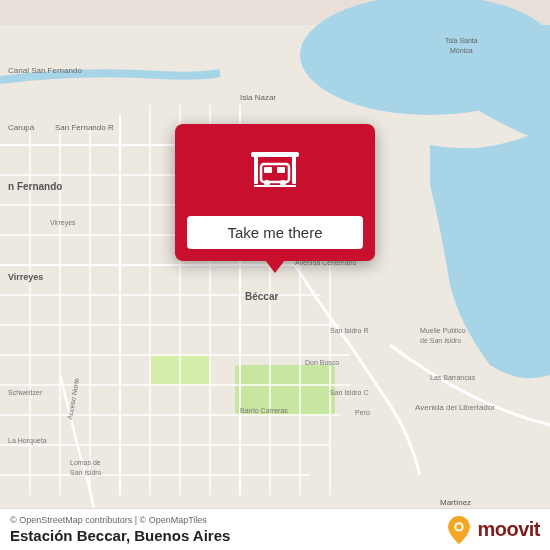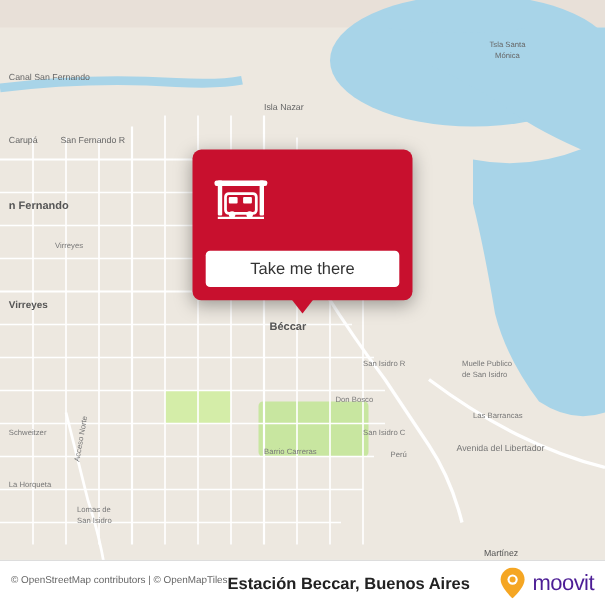--- a/index.html
+++ b/index.html
@@ -23,28 +23,28 @@
     
     #map-bg {
       position: absolute;
       top: 0; left: 0;
       width: 100%; height: 100%;
     }
 
     
     #popup-card {
       position: absolute;
-      top: 136px;
+      top: 124px;
       left: 175px;
       width: 200px;
       background: #c8102e;
       border-radius: 8px;
       display: flex;
       flex-direction: column;
-      align-items: flex-start;
+      align-items: center;
       padding: 16px 12px 12px;
       box-shadow: 0 4px 16px rgba(0,0,0,0.35);
       z-index: 10;
     }
 
     #popup-card::after {
       content: '';
       position: absolute;
       bottom: -12px;
       left: 50%;
@@ -86,21 +86,21 @@
       border-top: 1px solid #ddd;
       display: flex;
       align-items: center;
       justify-content: space-between;
       padding: 6px 10px 6px 10px;
       z-index: 20;
     }
 
     #bottom-left {
       display: flex;
-      flex-direction: row;
+      flex-direction: column;
     }
 
     #attribution-text {
       font-size: 9px;
       color: #666;
       margin-bottom: 2px;
     }
 
     #station-name {
       font-size: 15px;
@@ -114,22 +114,22 @@
       gap: 4px;
     }
 
     #moovit-icon {
       width: 28px;
       height: 28px;
     }
 
     #moovit-text {
       font-size: 20px;
-      font-weight: 400;
-      color: #4c1d95;
+      font-weight: 700;
+      color: #7f1d1d;
       letter-spacing: -0.5px;
     }
   </style>
 </head>
 <body>
 
 <div id="map-container">
 
   <svg id="map-bg" viewBox="0 0 550 500" xmlns="http://www.w3.org/2000/svg">
 

